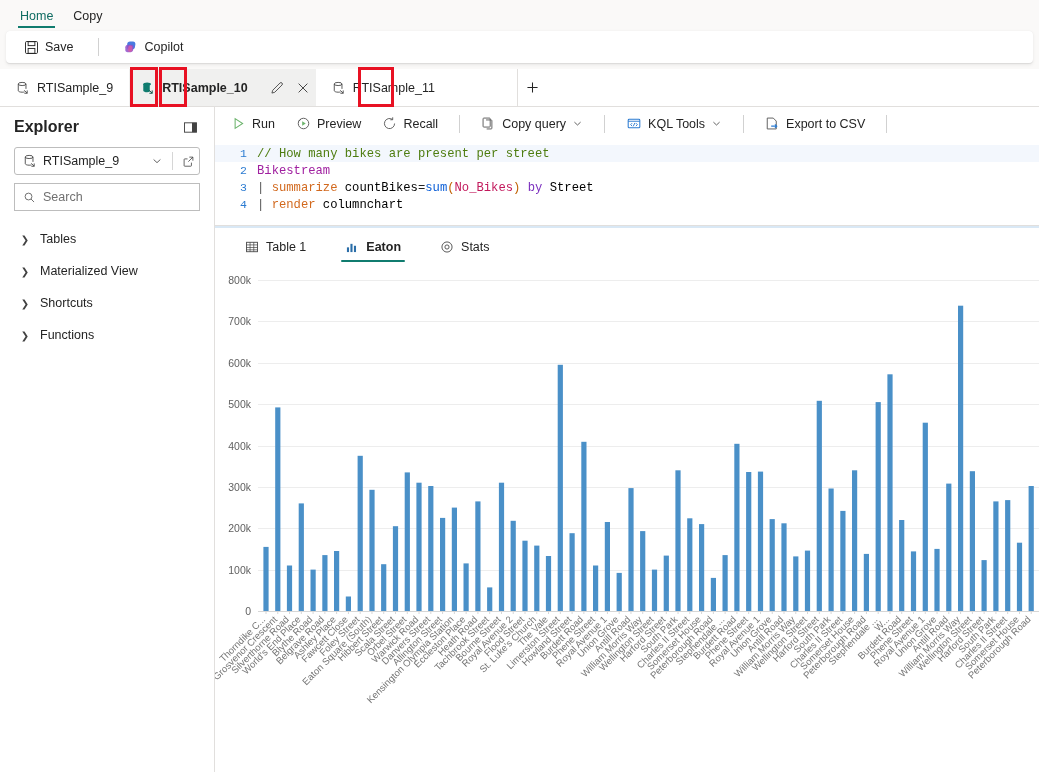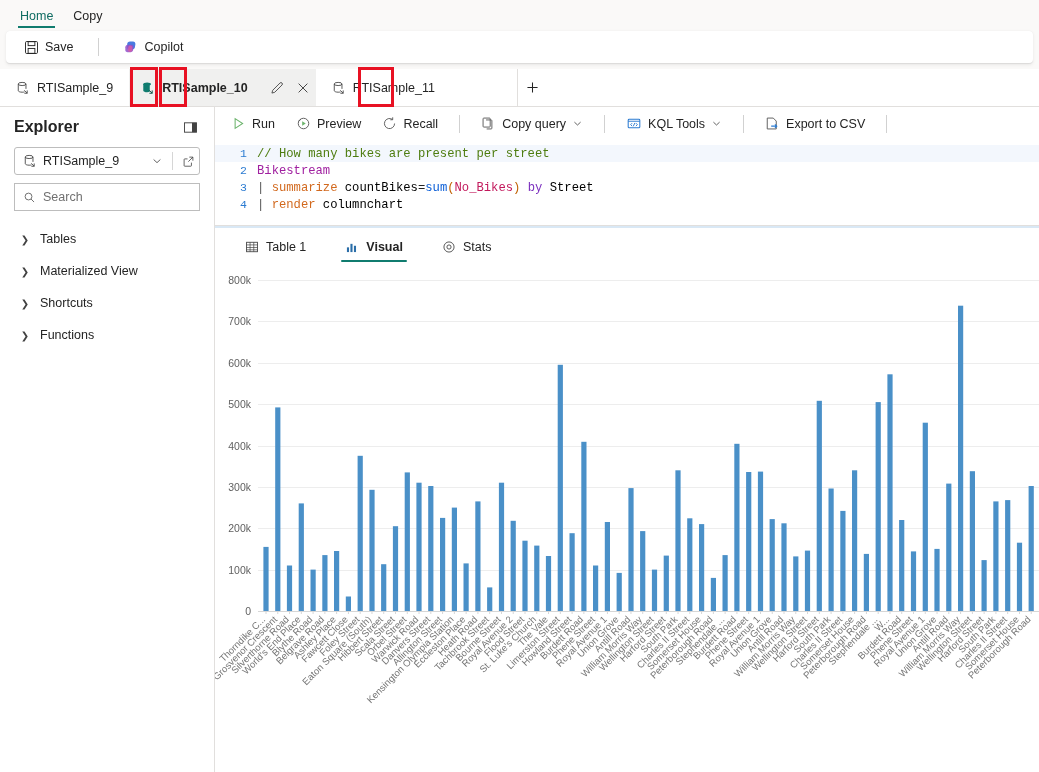--- a/index.html
+++ b/index.html
@@ -451,21 +451,21 @@
             <span>Table 1</span>
           </div>
           <div class="rtab sel">
             <span>
               <svg width="14" height="14" viewBox="0 0 16 16">
                 <rect x="2.2" y="8.4" width="2.4" height="5.4" fill="#2b6ea8"></rect>
                 <rect x="6.2" y="4.4" width="2.4" height="9.4" fill="#2b6ea8"></rect>
                 <rect x="10.2" y="6.6" width="2.4" height="7.2" fill="#2b6ea8"></rect>
               </svg>
             </span>
-            <span>Visual</span>
+            <span>Eaton</span>
           </div>
           <div class="rtab">
             <span>
               <svg width="14" height="14" viewBox="0 0 16 16" fill="none">
                 <circle cx="8" cy="8" r="5.8" stroke="#424242" stroke-width="1"></circle>
                 <circle cx="8" cy="8" r="2.4" stroke="#424242" stroke-width="1"></circle>
               </svg>
             </span>
             <span>Stats</span>
           </div>

